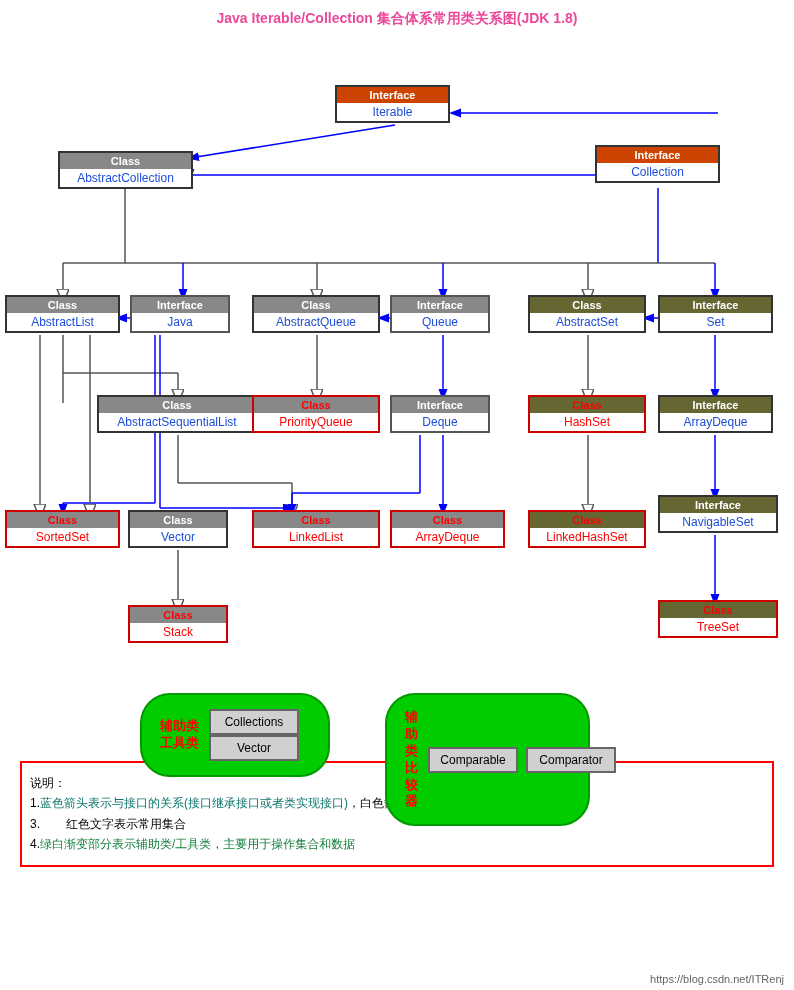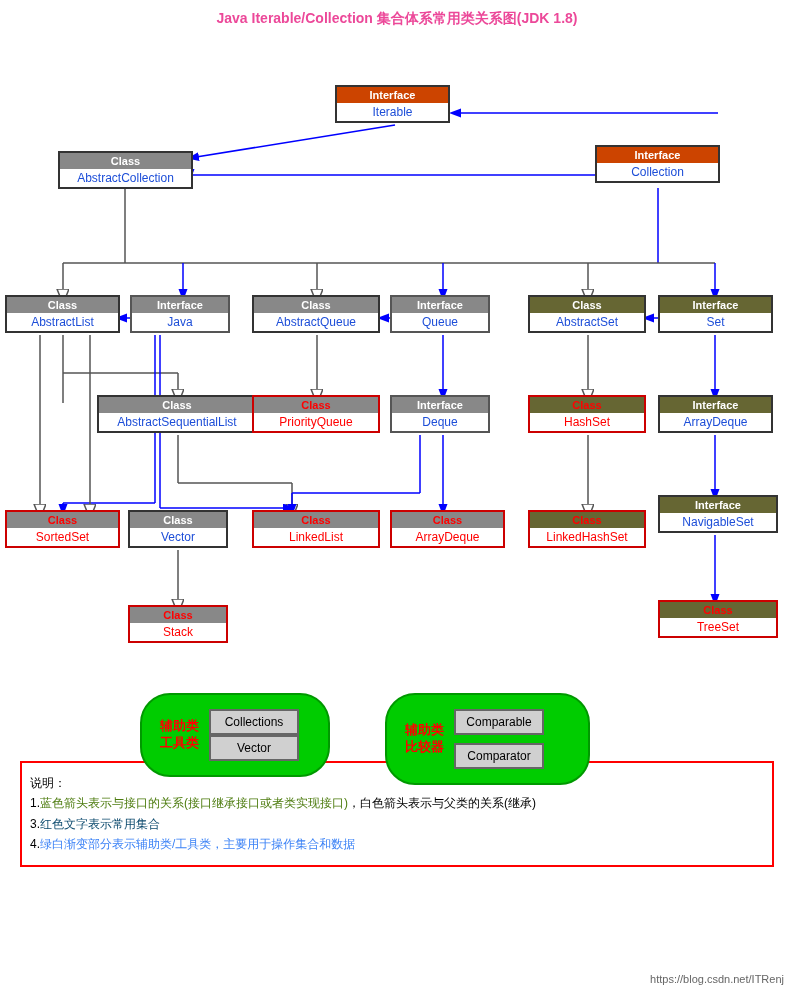--- a/index.html
+++ b/index.html
@@ -65,23 +65,23 @@
     
     .legend-area {
       border: 2px solid red;
       margin: 8px 20px;
       padding: 10px 8px;
       font-size: 12px;
       line-height: 1.7;
       color: #000;
     }
 
-    .legend-area span.blue { color: #4d7c0f; }
-    .legend-area span.red { color: #0c4a6e; }
-    .legend-area span.green { color: #3b82f6; }
+    .legend-area span.blue { color: #0f766e; }
+    .legend-area span.red { color: #000000; margin-left: 26px; }
+    .legend-area span.green { color: #15803d; }
 
     
     .util-group {
       position: absolute;
       border-radius: 30px;
       padding: 10px 15px;
       display: flex;
       flex-direction: column;
       gap: 6px;
       align-items: center;
@@ -320,21 +320,21 @@
   <div class="util-group util-group-green" style="left:140px;top:660px;width:190px;flex-direction:row;align-items:center;gap:10px;padding:14px 18px;">
     <div class="util-label">辅助类<br>工具类</div>
     <div style="display:flex;flex-direction:column;">
       <div class="util-btn">Collections</div>
       <div class="util-btn">Vector</div>
     </div>
   </div>
 
   <div class="util-group util-group-green" style="left:385px;top:660px;width:205px;flex-direction:row;align-items:center;gap:10px;padding:14px 18px;">
     <div class="util-label">辅助类<br>比较器</div>
-    <div style="display:flex;flex-direction:column;gap:8px;">
+    <div style="display:flex;flex-direction:row;gap:8px;">
       <div class="util-btn">Comparable</div>
       <div class="util-btn">Comparator</div>
     </div>
   </div>
 
 </div>
 
 <div class="legend-area">
   <div>说明：</div>
   <div>1.<span class="blue">蓝色箭头表示与接口的关系(接口继承接口或者类实现接口)</span>，白色箭头表示与父类的关系(继承)</div>

